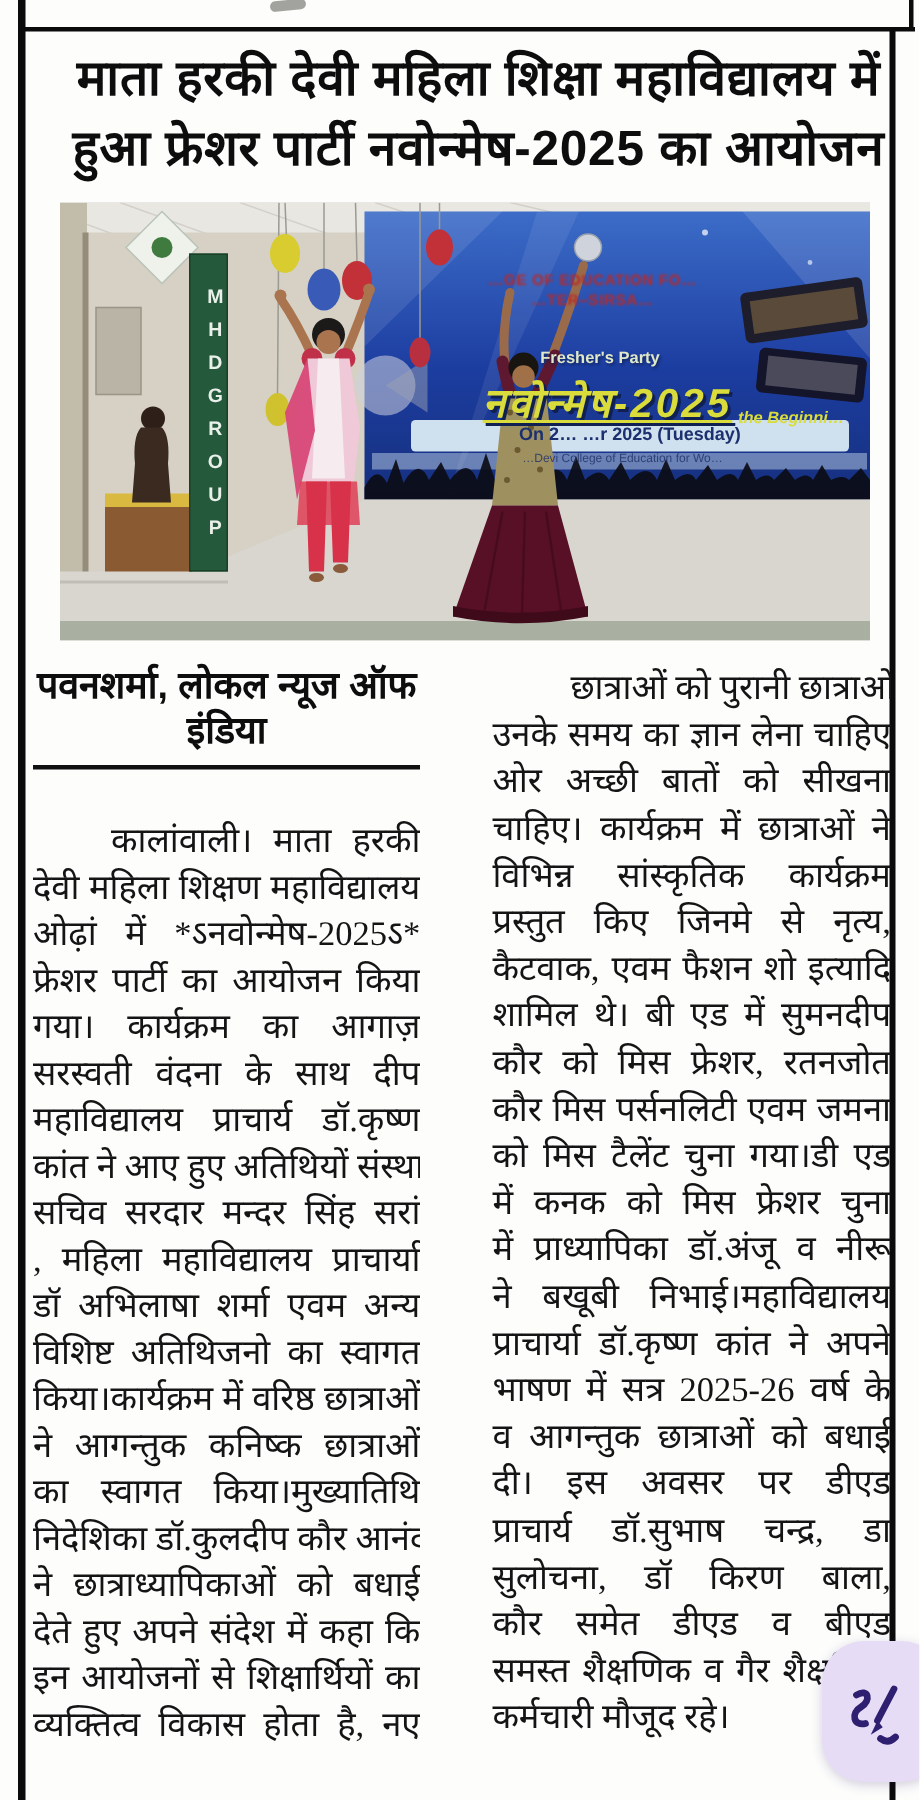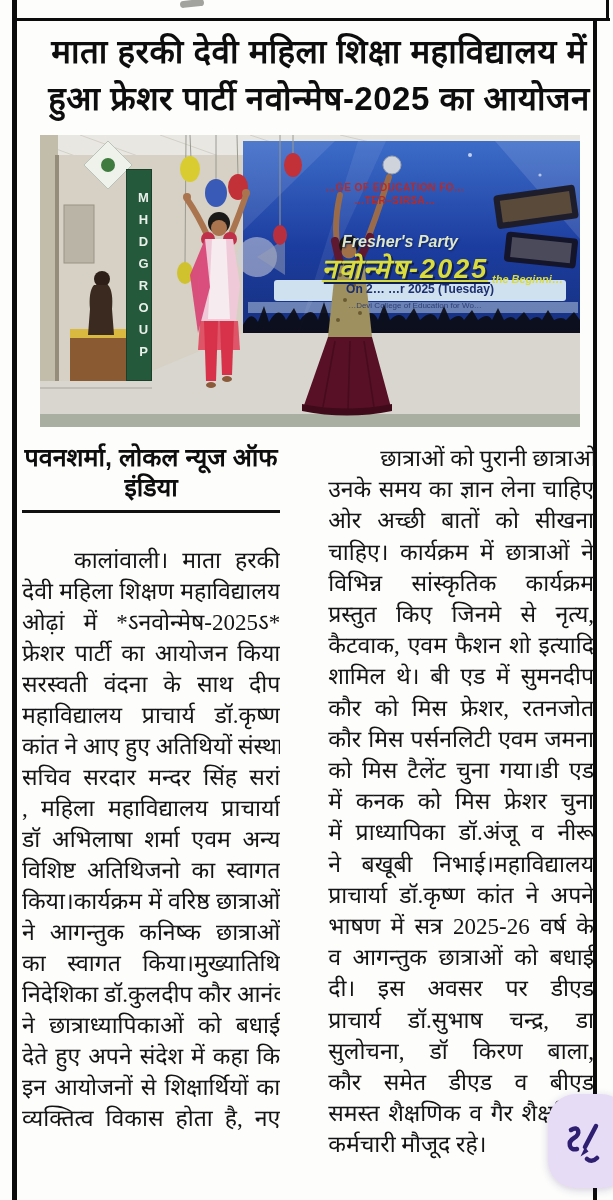--- a/index.html
+++ b/index.html
@@ -19,21 +19,21 @@
   .photo{position:absolute;left:40px;top:135px;width:540px;height:292px;background:#d8d6cf;overflow:hidden;}
   .photo svg{position:absolute;left:0;top:0;}
   .mhd-banner{position:absolute;left:86px;top:34px;width:26px;height:212px;background:#25593b;
               border:1px solid #1b4029;color:#e9efe9;writing-mode:vertical-rl;text-orientation:upright;
               font-family:"Liberation Sans",sans-serif;font-weight:bold;font-size:13px;letter-spacing:7px;
               text-align:center;box-sizing:border-box;padding-top:6px;}
   .banner-red{position:absolute;left:220px;top:46px;width:270px;text-align:center;color:#b82a28;
               font-family:"Liberation Sans",sans-serif;font-weight:bold;font-size:10px;line-height:13px;
               filter:blur(0.6px);letter-spacing:0.5px;}
   .banner-party{position:absolute;left:230px;top:98px;width:260px;text-align:center;color:#dfe8c8;
-              font-family:"Liberation Sans",sans-serif;font-weight:bold;font-style:italic;font-size:16px;
+              font-family:"Liberation Sans",sans-serif;font-weight:bold;font-size:11px;
               filter:blur(0.4px);text-shadow:1px 1px 2px #12255e;}
   .banner-title{position:absolute;left:205px;top:114px;width:320px;text-align:center;color:#d9dc3a;
               font-family:"Liberation Sans",sans-serif;font-weight:800;font-style:italic;font-size:27px;
               letter-spacing:2px;text-shadow:2px 2px 0 #102050;text-decoration:underline;}
   .banner-begin{position:absolute;left:452px;top:138px;width:90px;color:#d9dc3a;
               font-family:"Liberation Sans",sans-serif;font-weight:bold;font-style:italic;font-size:11px;
               filter:blur(0.3px);}
   .banner-date{position:absolute;left:238px;top:147px;width:284px;text-align:center;color:#1c2f6e;
               font-family:"Liberation Sans",sans-serif;font-weight:bold;font-size:12px;filter:blur(0.4px);}
   .banner-caption{position:absolute;left:212px;top:166px;width:326px;text-align:center;color:#24356c;
@@ -207,20 +207,21 @@
       <div class="byline">
         <div>पवनशर्मा, लोकल न्यूज ऑफ</div>
         <div>इंडिया</div>
       </div>
       <div class="byline-rule"></div>
       <div class="body-lines" id="col-left">
           <div class="line first">कालांवाली।   माता  हरकी</div>
           <div class="line">देवी महिला शिक्षण महाविद्यालय</div>
           <div class="line">ओढ़ां  में  *ऽनवोन्मेष-2025ऽ*</div>
           <div class="line">फ्रेशर पार्टी का आयोजन किया</div>
+          <div class="line">गया।  कार्यक्रम  का  आगाज़</div>
           <div class="line">सरस्वती वंदना के साथ दीप</div>
           <div class="line">महाविद्यालय प्राचार्य  डॉ.कृष्ण</div>
           <div class="line">कांत ने आए हुए अतिथियों संस्था</div>
           <div class="line">सचिव सरदार मन्दर सिंह सरां</div>
           <div class="line">, महिला महाविद्यालय प्राचार्या</div>
           <div class="line">डॉ अभिलाषा शर्मा एवम अन्य</div>
           <div class="line">विशिष्ट अतिथिजनो का स्वागत</div>
           <div class="line">किया।कार्यक्रम में वरिष्ठ छात्राओं</div>
           <div class="line">ने आगन्तुक कनिष्क छात्राओं</div>
           <div class="line">का स्वागत किया।मुख्यातिथि</div>

